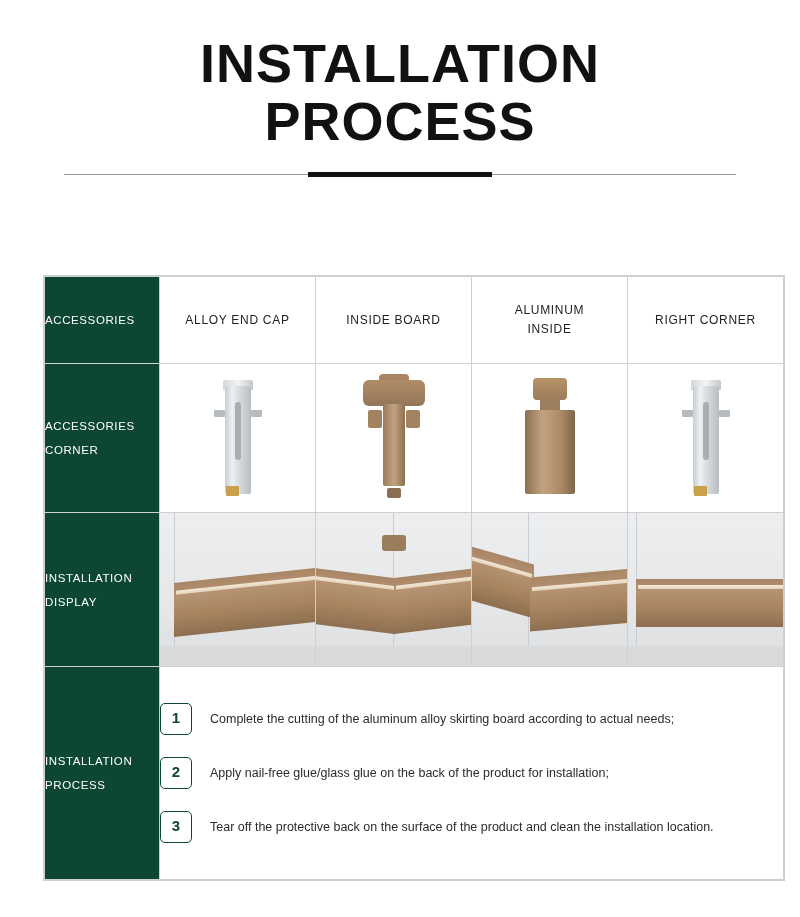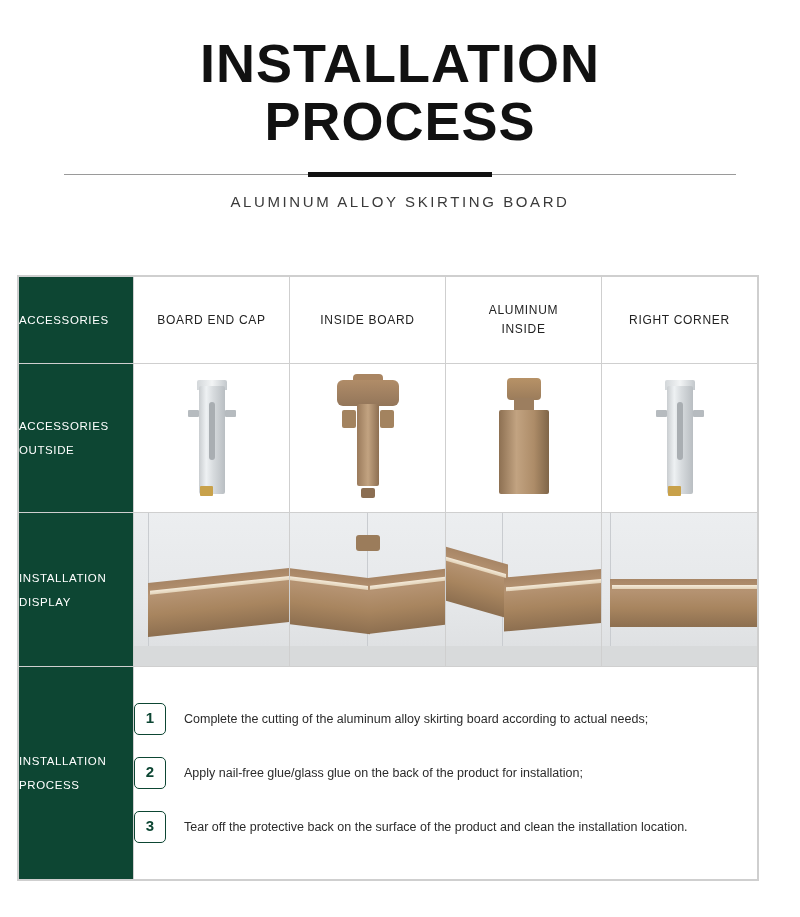--- a/index.html
+++ b/index.html
@@ -63,21 +63,21 @@
     margin-top: 15px;
     font-size: 15px;
     letter-spacing: 2.6px;
     color: #3a3a3a;
     font-weight: normal;
   }
 
   
   .table-wrap {
     position: absolute;
-    left: 17px;
+    left: 43px;
     top: 275px;
     width: 742px;
     border: 1px solid #cfcfcf;
     box-sizing: border-box;
   }
   table.matrix {
     border-collapse: collapse;
     width: 100%;
     table-layout: fixed;
   }
@@ -331,57 +331,56 @@
 
   <div class="header">
     <div class="title">
       <div>INSTALLATION</div>
       <div>PROCESS</div>
     </div>
     <div class="rule-wrap">
       <div class="rule-thin"></div>
       <div class="rule-thick"></div>
     </div>
-    <div class="subtitle">ALUMINUM ALLOY SKIRTING BOARD</div>
   </div>
 
   <div class="table-wrap">
     <table class="matrix">
       <colgroup>
         <col class="col-label">
         <col class="col-cell">
         <col class="col-cell">
         <col class="col-cell">
         <col class="col-cell">
       </colgroup>
 
       <tbody>
           <tr>
         <td class="label-cell">
           <span>ACCESSORIES</span>
         </td>
         <td class="head-cell">
-          <span>BOARD END CAP</span>
+          <span>ALLOY END CAP</span>
         </td>
         <td class="head-cell">
           <span>INSIDE BOARD</span>
         </td>
         <td class="head-cell">
           <div>ALUMINUM</div>
           <div>INSIDE</div>
         </td>
         <td class="head-cell">
           <span>RIGHT CORNER</span>
         </td>
       </tr>
 
       <tr>
         <td class="label-cell">
           <span class="l2">ACCESSORIES</span>
-          <span class="l2">OUTSIDE</span>
+          <span class="l2">CORNER</span>
         </td>
 
         <td class="display-cell">
           <div class="art">
             <div class="silver-top"></div>
             <div class="silver-body"></div>
             <div class="silver-slot"></div>
             <div class="silver-tab l"></div>
             <div class="silver-tab r"></div>
             <div class="silver-foot"></div>

